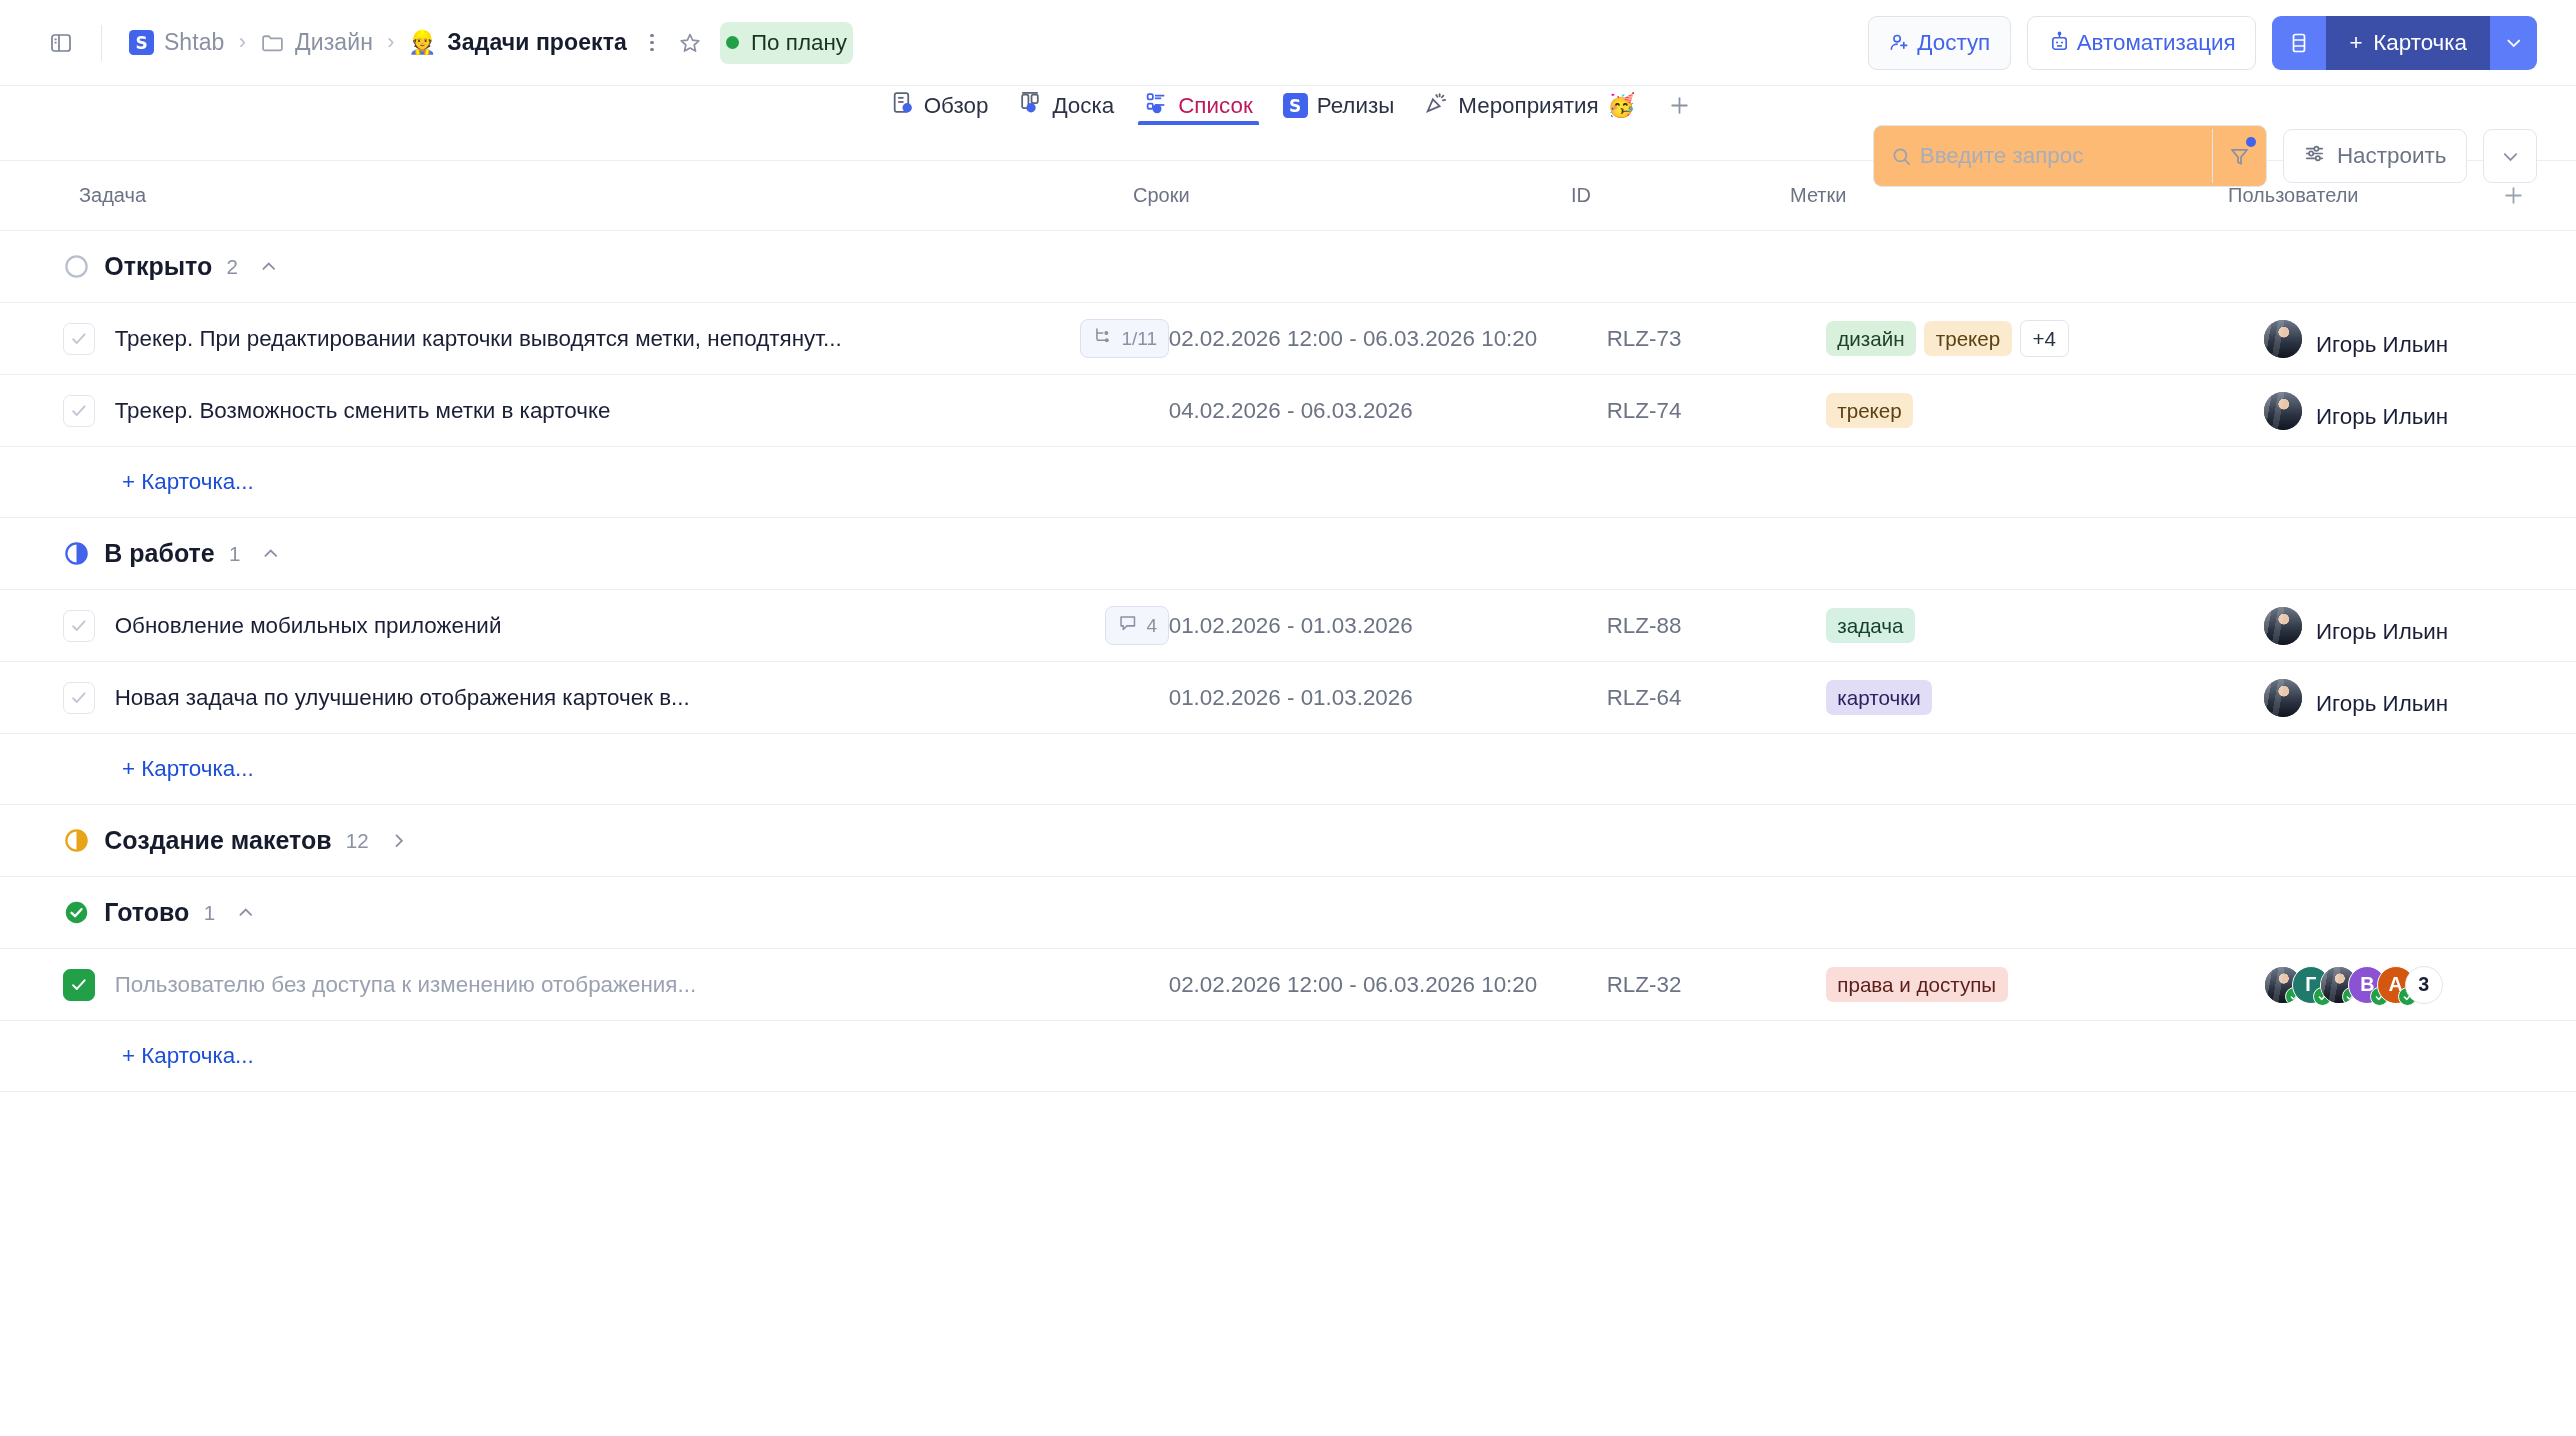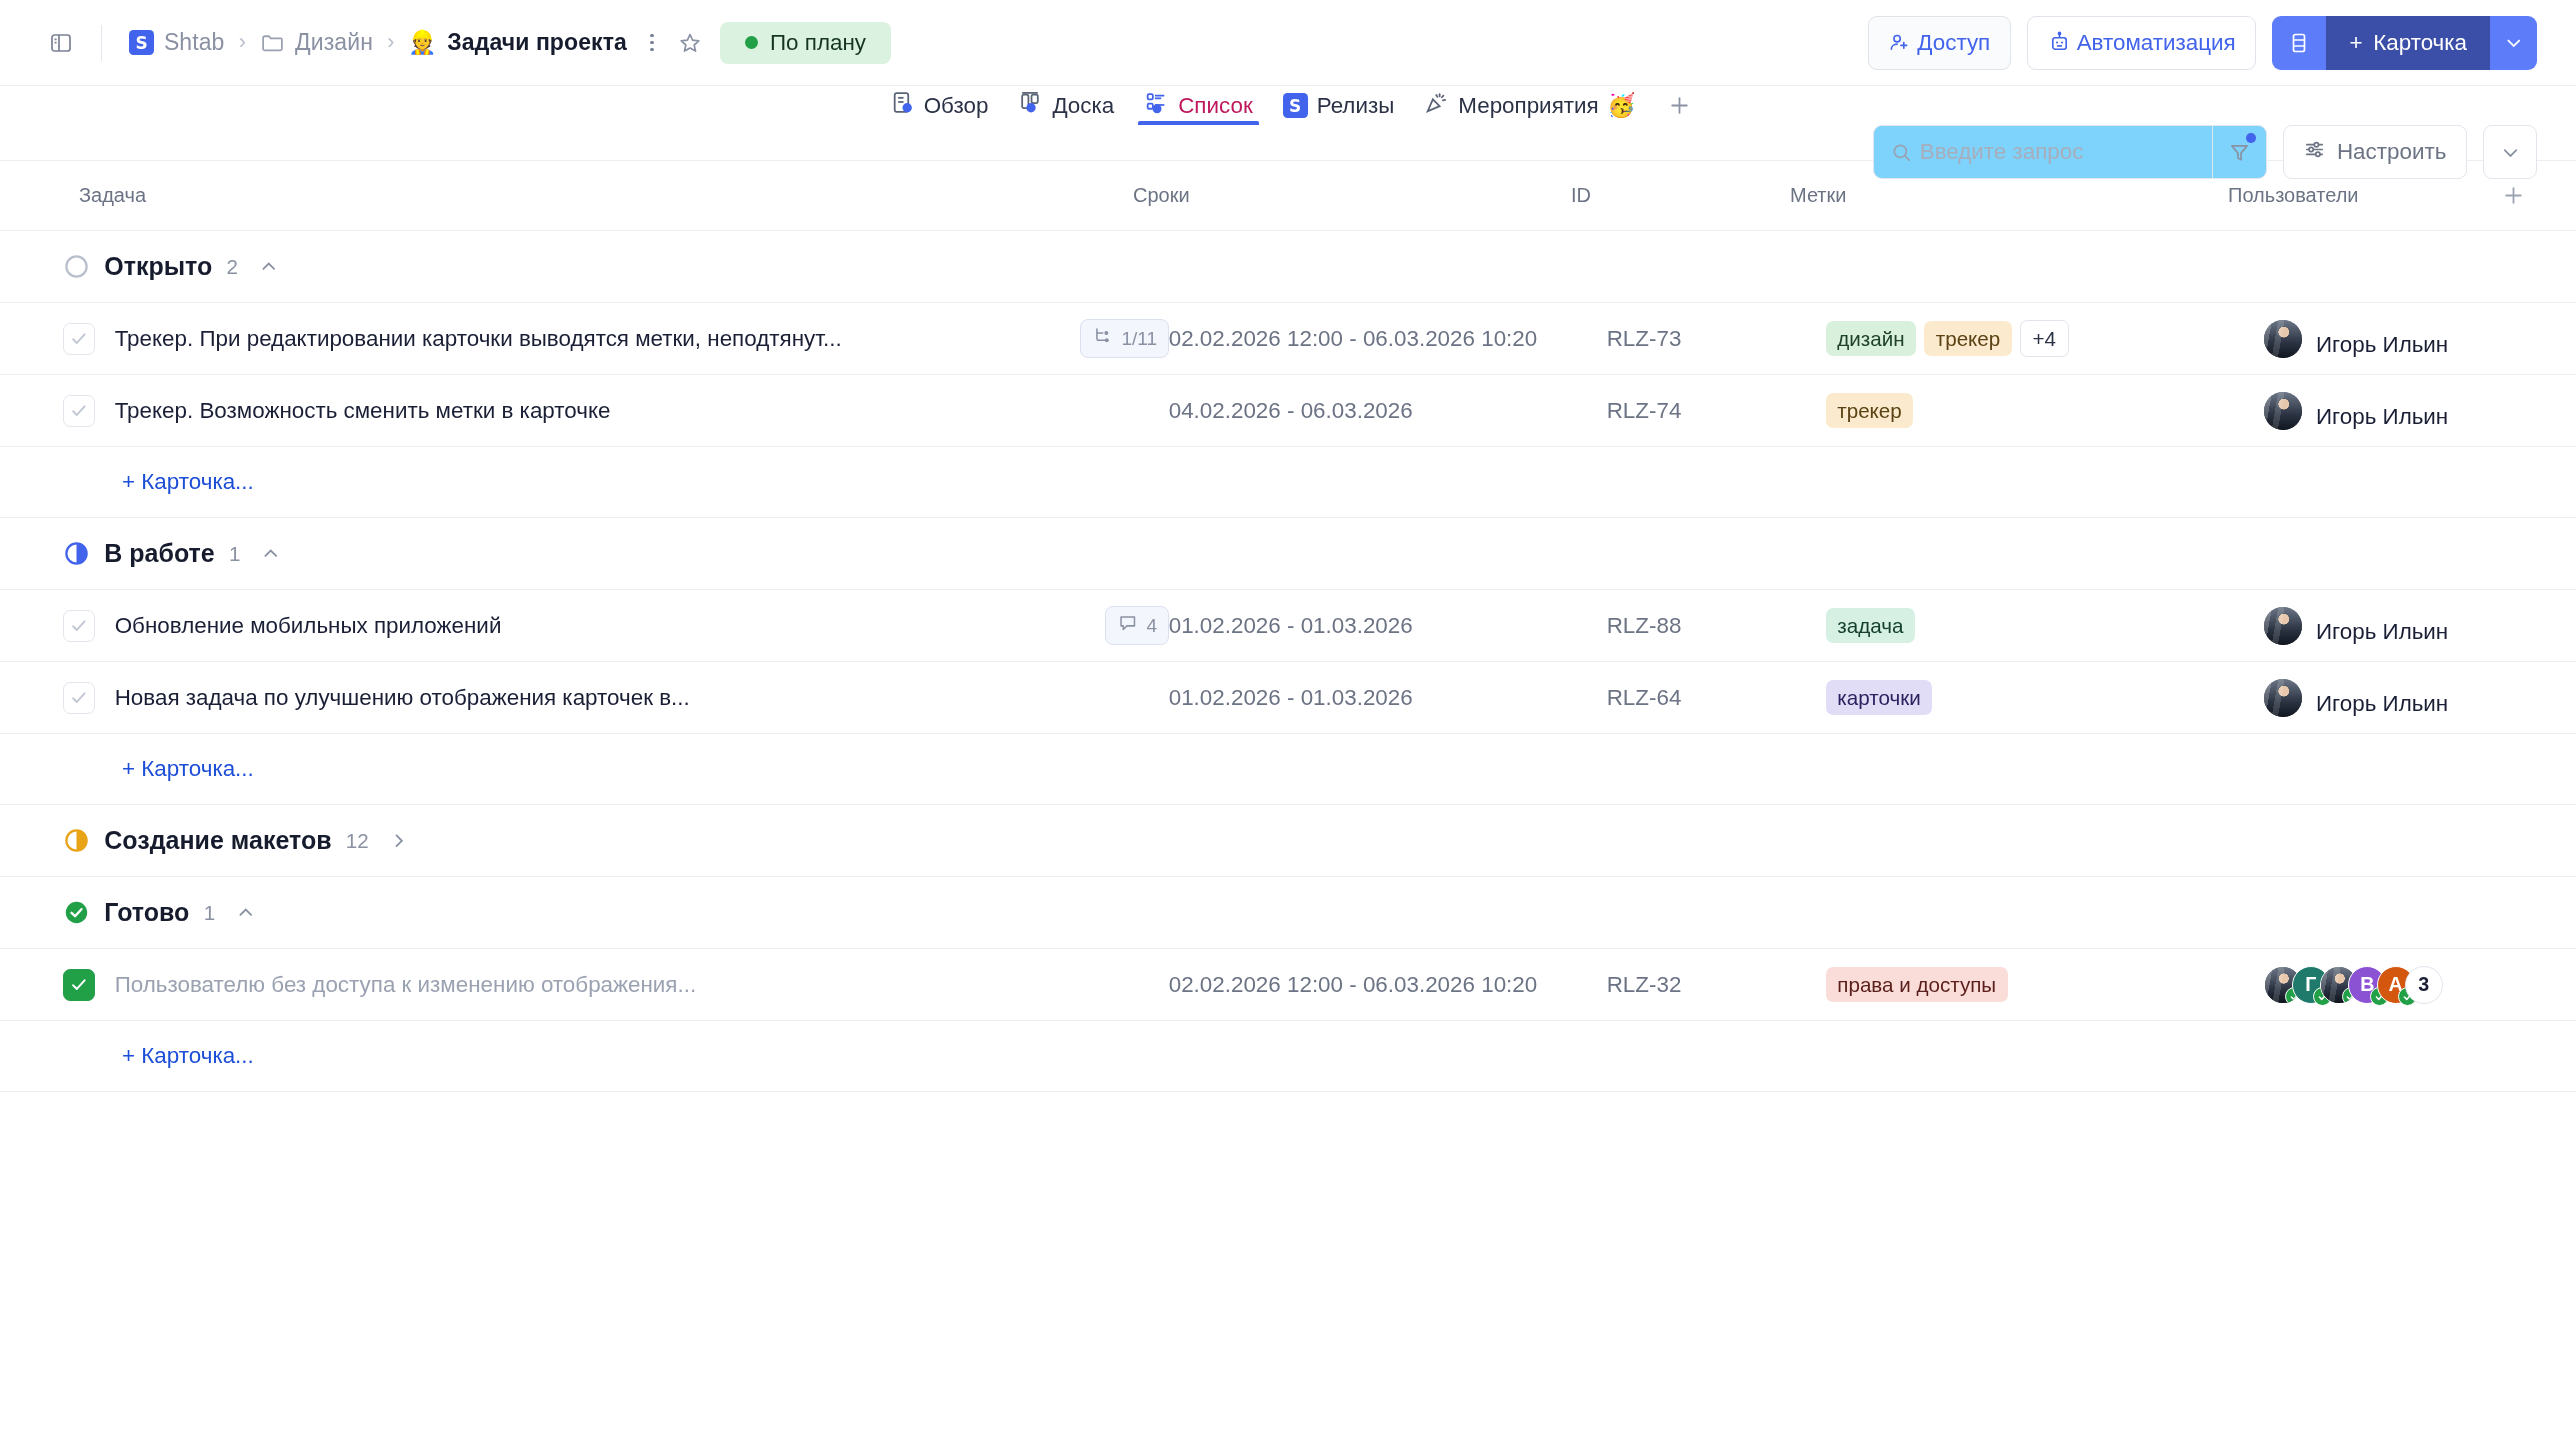--- a/index.html
+++ b/index.html
@@ -49,21 +49,21 @@
   }
   .kebab-dots { display:flex; flex-direction:column; gap:3.6px; }
   .kebab-dots i { width:3.6px; height:3.6px; background:#7a8194; border-radius:50%; display:block; }
   .star { margin-left: 12.5px; cursor: pointer; color:#8a91a3; }
   .star svg { width: 24px; height: 24px; display:block; }
 
   .status-chip {
     margin-left: 18px;
     display: flex; align-items: center; gap: 11.6px;
     background: #dcf2e1; color: #16351f;
-    padding: 8px 25px; border-radius: 8px;
+    padding: 8px 6px; border-radius: 8px;
     font-size: 22.4px; cursor: pointer;
   }
   .status-dot { width: 13.4px; height: 13.4px; border-radius: 50%; background: #21a047; }
 
   .topbar-right { margin-left: auto; display: flex; align-items: center; gap: 16px; }
   .btn-outline {
     display: flex; align-items: center; gap: 6px;
     height: 54px; padding: 0 19.7px;
     border: 0.9px solid #dfe3ea; border-radius: 9px;
     background: #fafbfd; color: #4263eb; font-size: 22.4px; cursor: pointer;
@@ -109,22 +109,22 @@
     height: 3.6px; background: #4263eb; border-radius: 1.8px 1.8px 0 0;
   }
   .tab svg { width: 25px; height: 25px; flex:none; }
   .tab-add { display:flex; align-items:center; justify-content:center; width: 39px; height: 39px;
              margin-left: 9px; cursor:pointer; color:#8a91a3; }
   .tab-add svg { width: 25px; height:25px; }
 
   .tabs-right { margin-left: auto; display: flex; align-items: center; gap: 16px; }
   .searchbox {
     display: flex; align-items: center;
-    width: 394px; height: 54px;
-    border: 0.9px solid #e1e5ec; border-radius: 9px; background:#7dd3fc;
+    width: 394px; height: 62px;
+    border: 0.9px solid #e1e5ec; border-radius: 9px; background:#fdba74;
     overflow: hidden;
   }
   .searchbox .sicon { padding: 0 7.2px 0 16px; display:flex; align-items:center; color:#9aa1b1; }
   .searchbox .sicon svg { width: 23px; height: 23px; }
   .searchbox input {
     flex: 1; border: none; outline: none; font-size: 22.4px;
     color: #2b3245; background: transparent;
     font-family: "Liberation Sans", sans-serif;
   }
   .searchbox input::placeholder { color: #a7adbb; }

